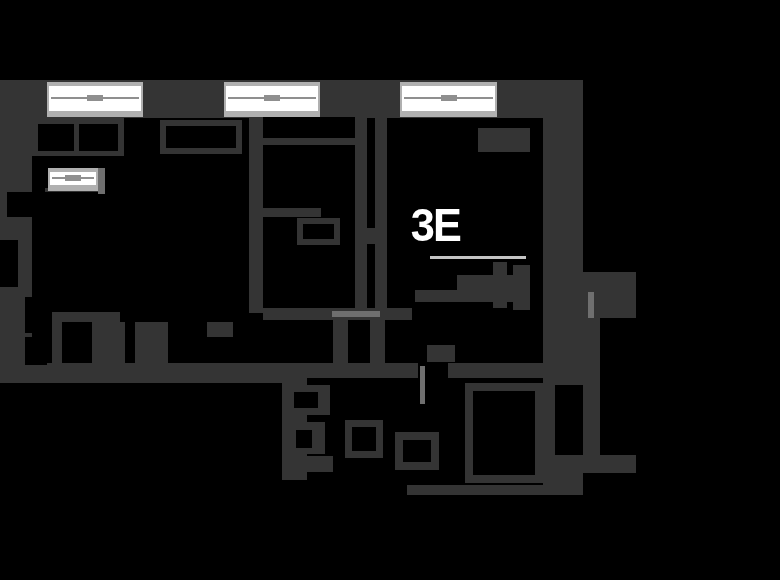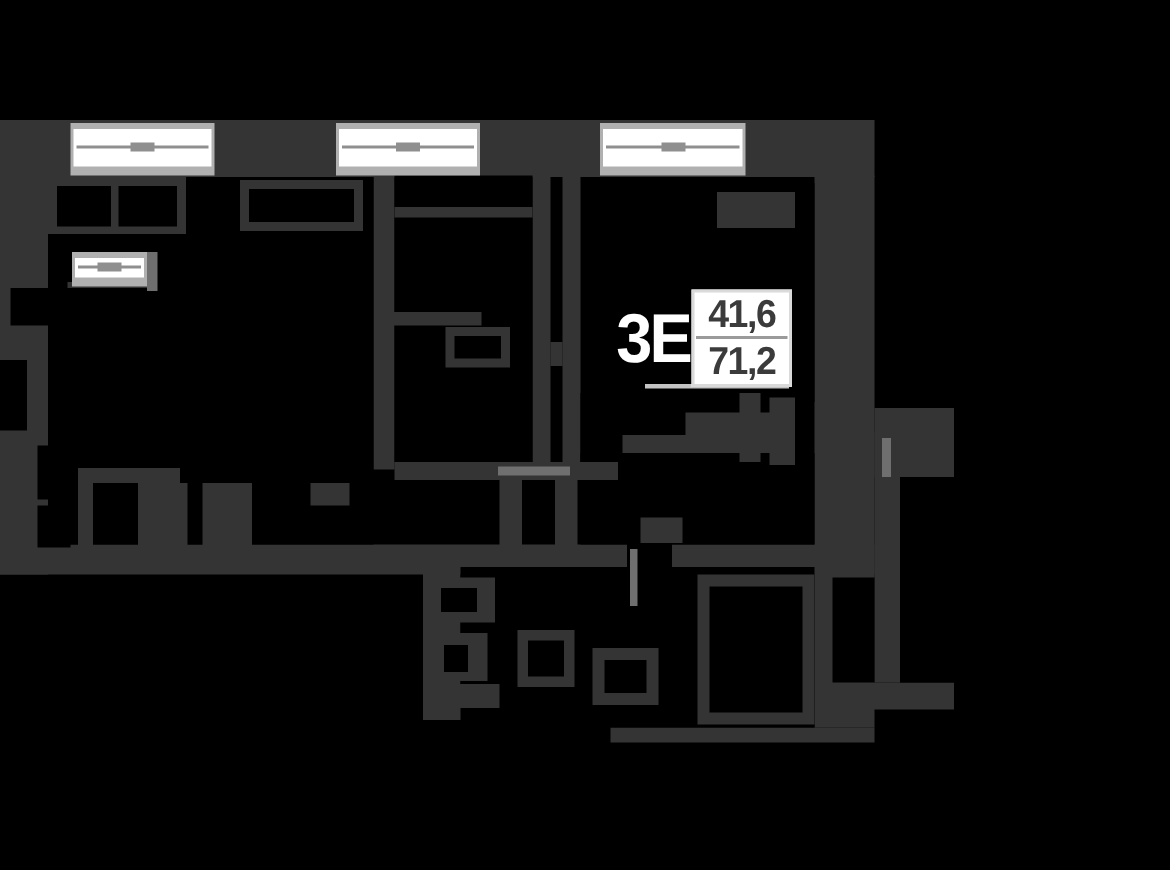--- a/index.html
+++ b/index.html
@@ -120,19 +120,14 @@
       <div class="shape" style="left: 52px; top: 177px; width: 42px; height: 2px; background: rgb(143, 143, 143);"></div>
       <div class="shape" style="left: 65px; top: 175px; width: 16px; height: 6px; background: rgb(143, 143, 143);"></div>
       <div class="shape" style="left: 745px; top: 368px; width: 28px; height: 98px; background: rgb(176, 176, 176);"></div>
       <div class="shape" style="left: 747px; top: 370px; width: 24px; height: 94px; background: rgb(255, 255, 255);"></div>
       <div class="shape" style="left: 756px; top: 372px; width: 2px; height: 90px; background: rgb(143, 143, 143);"></div>
       <div class="shape" style="left: 754px; top: 410px; width: 6px; height: 14px; background: rgb(143, 143, 143);"></div>
     </div>
 
   <div class="unit-label">
     <span class="unit-code">3E</span>
-    <div class="area-box">
-      <div class="area-cell">41,6</div>
-      <div class="area-divider"></div>
-      <div class="area-cell">71,2</div>
-    </div>
   </div>
 </div>
 
 </body></html>

